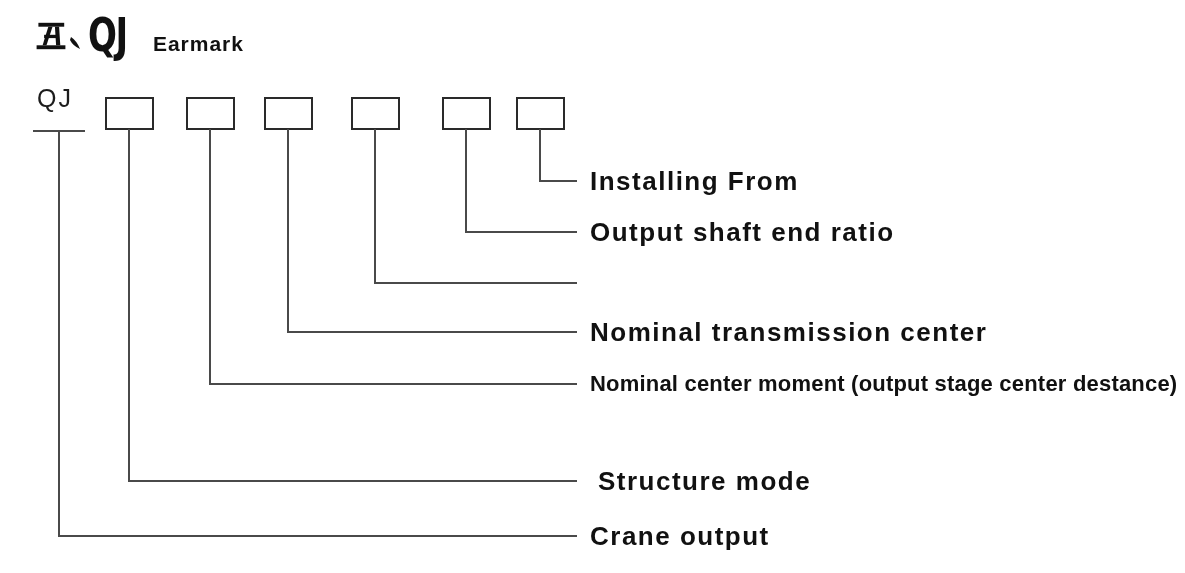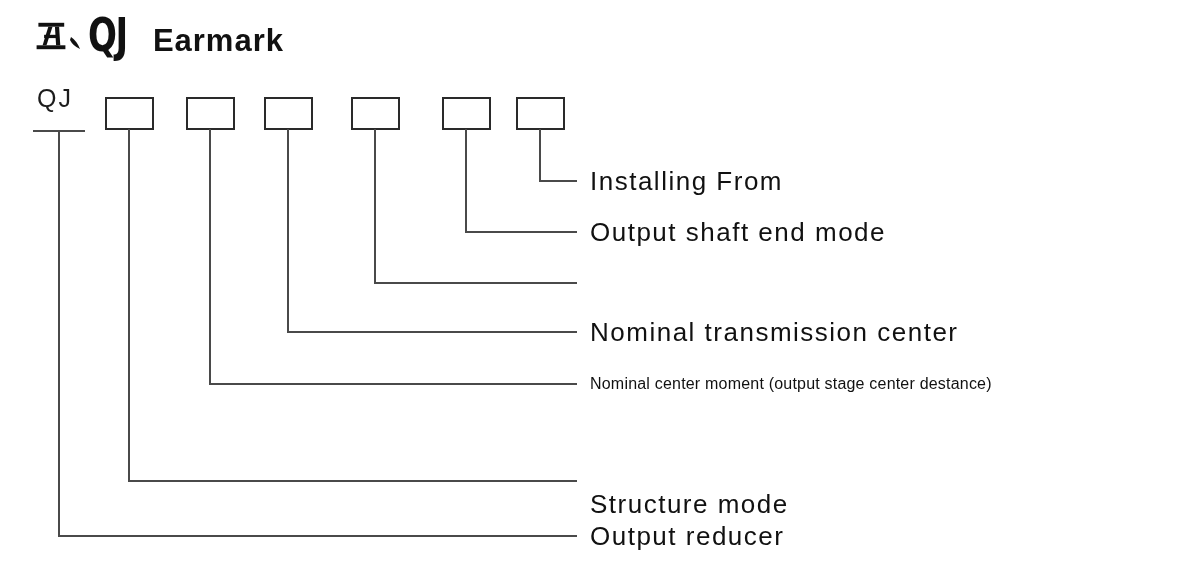--- a/index.html
+++ b/index.html
@@ -25,41 +25,42 @@
   .t-cn{display:inline-block;vertical-align:baseline;}
   .t-cn svg{display:inline-block;vertical-align:baseline;}
   .t-dot{display:inline-block;vertical-align:baseline;margin:0 2px 0 3px;}
   .t-qj{
     display:inline-block;width:62px;
     font-size:46px;font-weight:bold;letter-spacing:-2px;
     transform:scaleX(0.74);transform-origin:0 88%;
     margin-left:4px;margin-right:-12px;
     font-family:"DejaVu Sans","Liberation Sans",sans-serif;
   }
-  .t-earmark{font-size:31px;font-weight:bold;letter-spacing:1px;margin-left:6px;}
+  .t-earmark{font-size:21px;font-weight:bold;letter-spacing:1px;margin-left:6px;}
   
   .qj-prefix{
     position:absolute;left:37px;top:84px;
     font-size:25px;letter-spacing:2px;color:#1c1c1c;
   }
   .box{
     position:absolute;top:97px;width:49px;height:33px;
     border:2px solid var(--box-border);background:var(--bg);
     box-sizing:border-box;
   }
   .vline,.hline{position:absolute;background:var(--line);}
   .vline{width:2px;}
   .hline{height:2px;}
   .callout-label{
     position:absolute;left:590px;
     transform:translateY(-50%);
     font-size:26px;letter-spacing:1.5px;color:var(--text);
     white-space:nowrap;
+    font-weight:bold;
   }
-  .callout-label.small{font-size:16px;letter-spacing:0.2px;}
+  .callout-label.small{font-size:22px;letter-spacing:0.2px;}
 </style>
 </head>
 <body>
 
 <div class="canvas">
 
   <h1 class="title">
     <span class="t-cn" aria-label="五、">
       <svg width="30" height="30" viewBox="0 0 100 100" aria-hidden="true">
         <g fill="#111111">
@@ -87,34 +88,34 @@
   <div class="box" style="left:351px;"></div>
   <div class="box" style="left:442px;"></div>
   <div class="box" style="left:516px;"></div>
 
   <div class="vline" style="left:539px;top:129px;height:53px;"></div>
   <div class="hline" style="left:539px;top:180px;width:38px;"></div>
   <div class="callout-label" style="top:181px;">Installing From</div>
 
   <div class="vline" style="left:465px;top:129px;height:104px;"></div>
   <div class="hline" style="left:465px;top:231px;width:112px;"></div>
-  <div class="callout-label" style="top:232px;">Output shaft end mode</div>
+  <div class="callout-label" style="top:232px;">Output shaft end ratio</div>
 
   <div class="vline" style="left:374px;top:129px;height:155px;"></div>
   <div class="hline" style="left:374px;top:282px;width:203px;"></div>
 
   <div class="vline" style="left:287px;top:129px;height:204px;"></div>
   <div class="hline" style="left:287px;top:331px;width:290px;"></div>
   <div class="callout-label" style="top:332px;">Nominal transmission center</div>
 
   <div class="vline" style="left:209px;top:129px;height:256px;"></div>
   <div class="hline" style="left:209px;top:383px;width:368px;"></div>
   <div class="callout-label small" style="top:384px;">Nominal center moment (output stage center destance)</div>
 
   <div class="vline" style="left:128px;top:129px;height:353px;"></div>
   <div class="hline" style="left:128px;top:480px;width:449px;"></div>
-  <div class="callout-label" style="top:504px;">Structure mode</div>
+  <div class="callout-label" style="top:481px;margin-left:8px;">Structure mode</div>
 
   <div class="vline" style="left:58px;top:131px;height:406px;"></div>
   <div class="hline" style="left:58px;top:535px;width:519px;"></div>
-  <div class="callout-label" style="top:536px;">Output reducer</div>
+  <div class="callout-label" style="top:536px;">Crane output</div>
 
 </div>
 
 </body></html>

